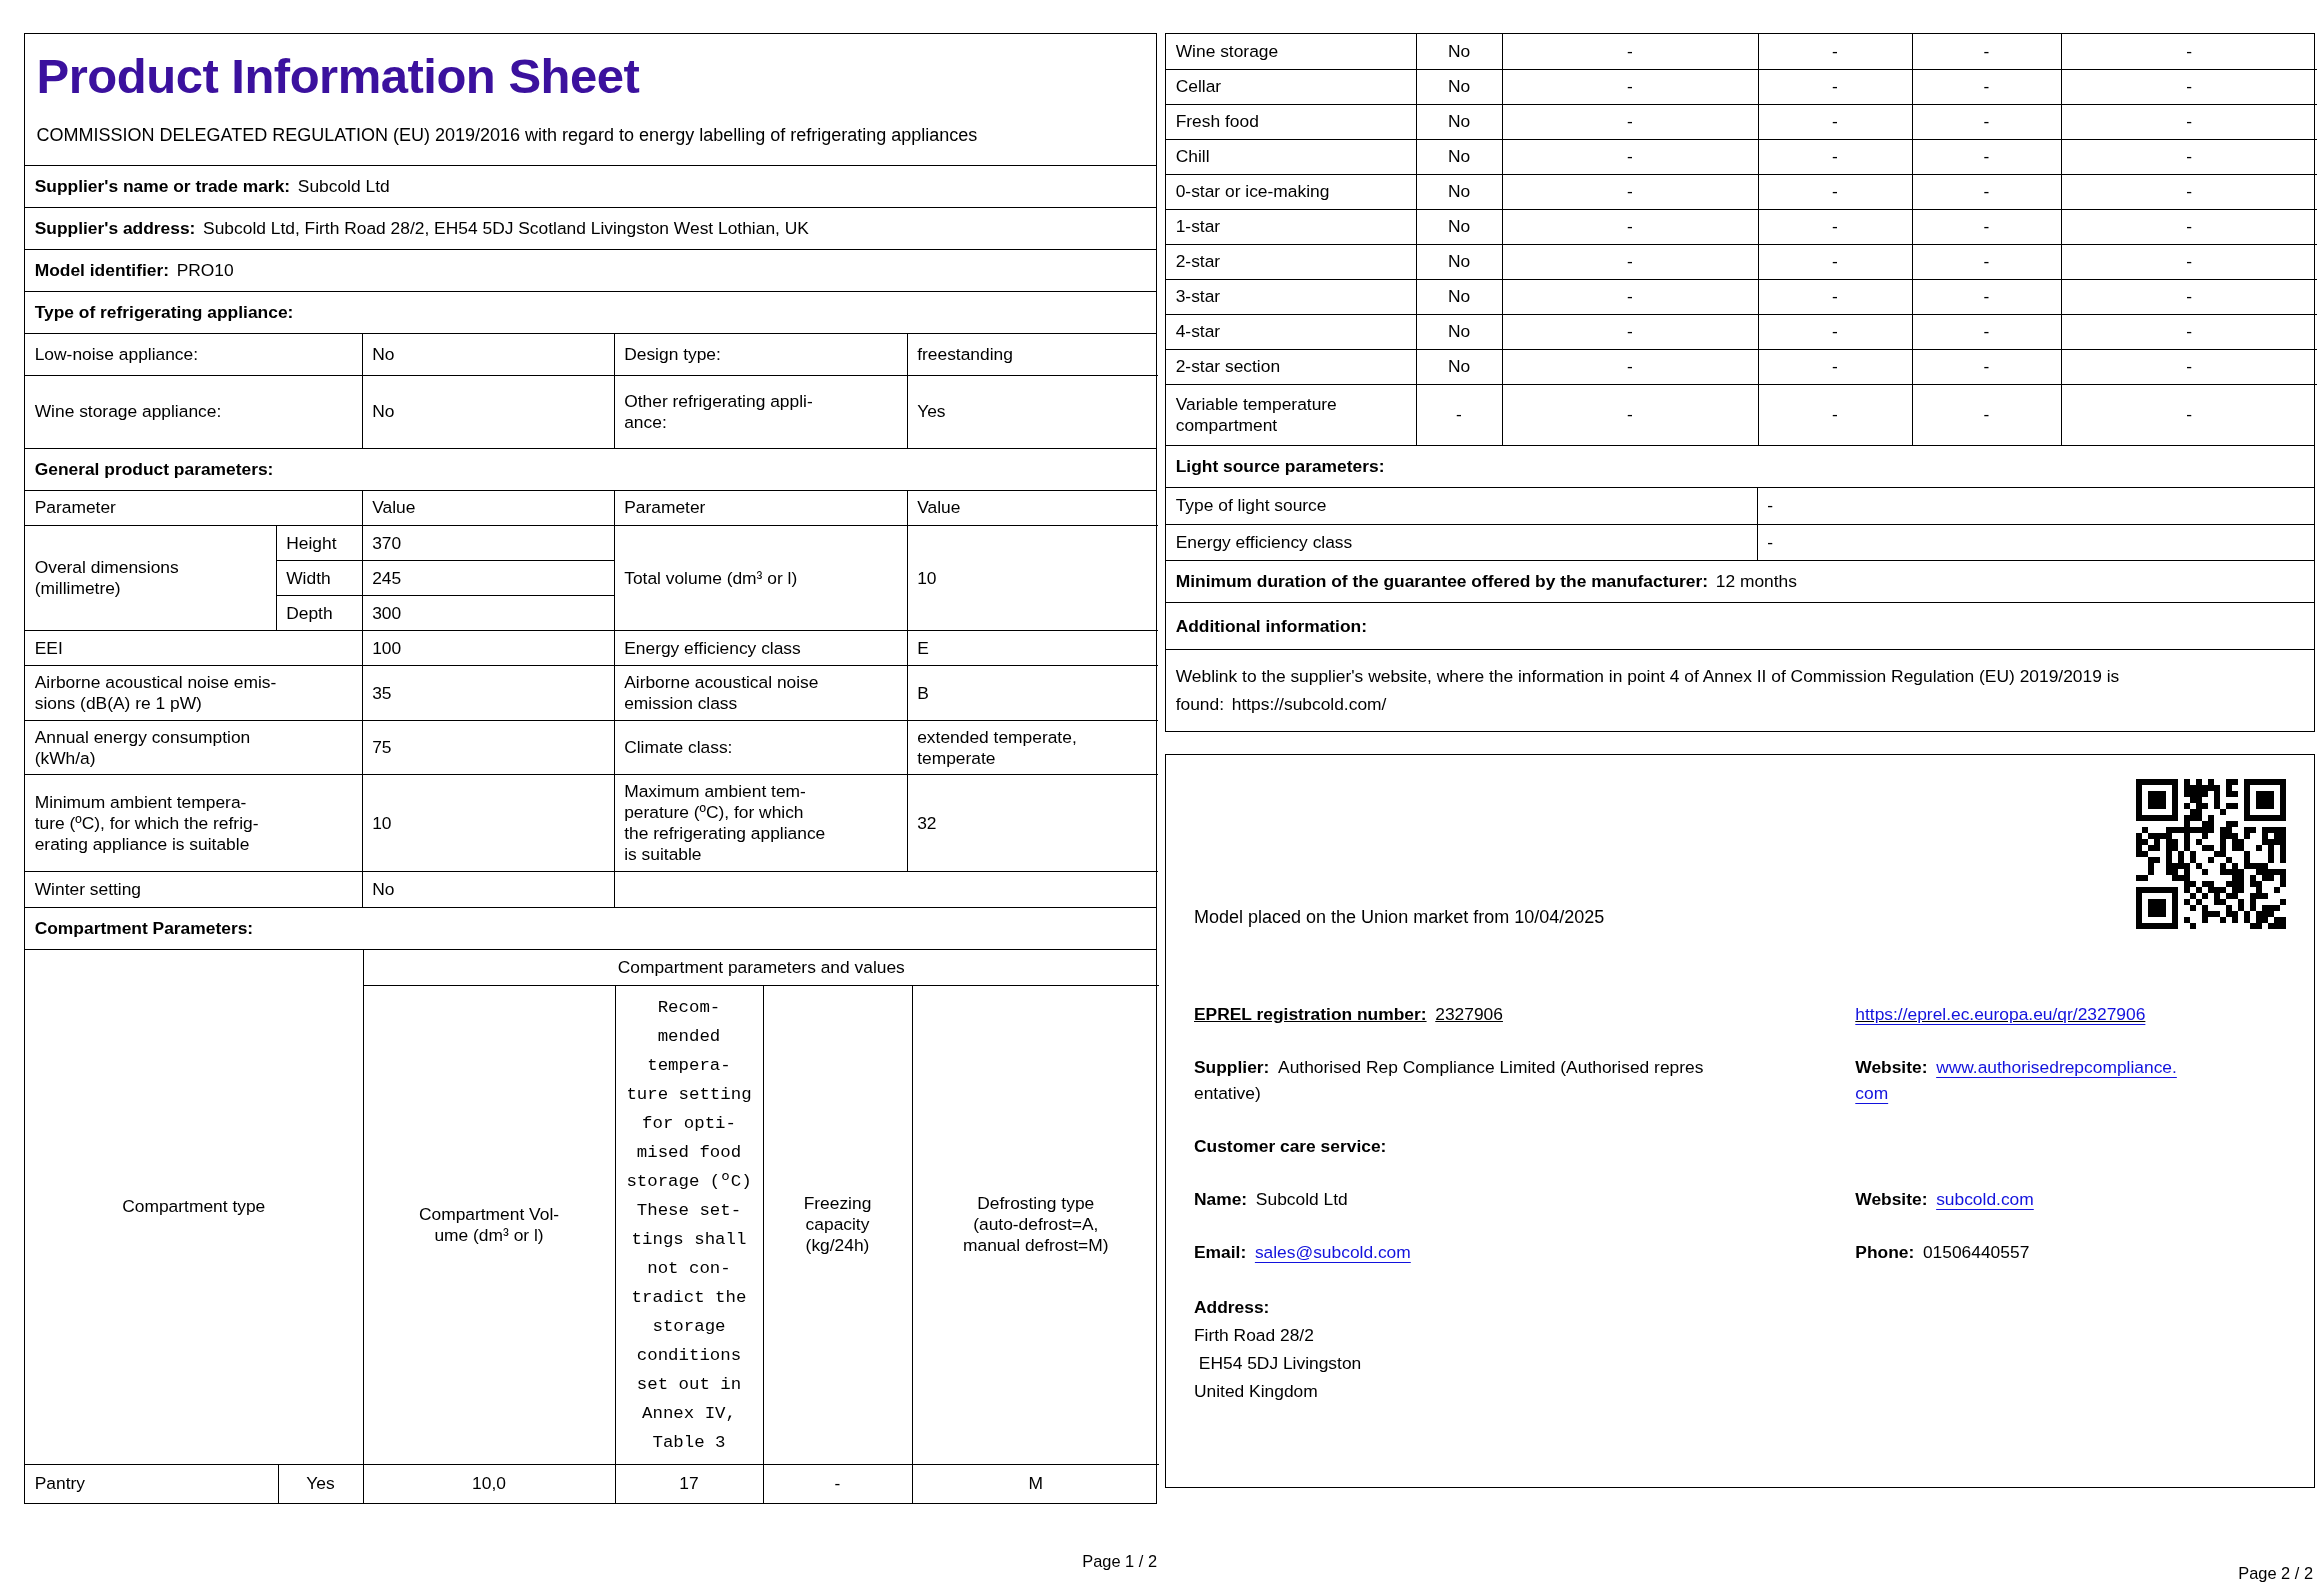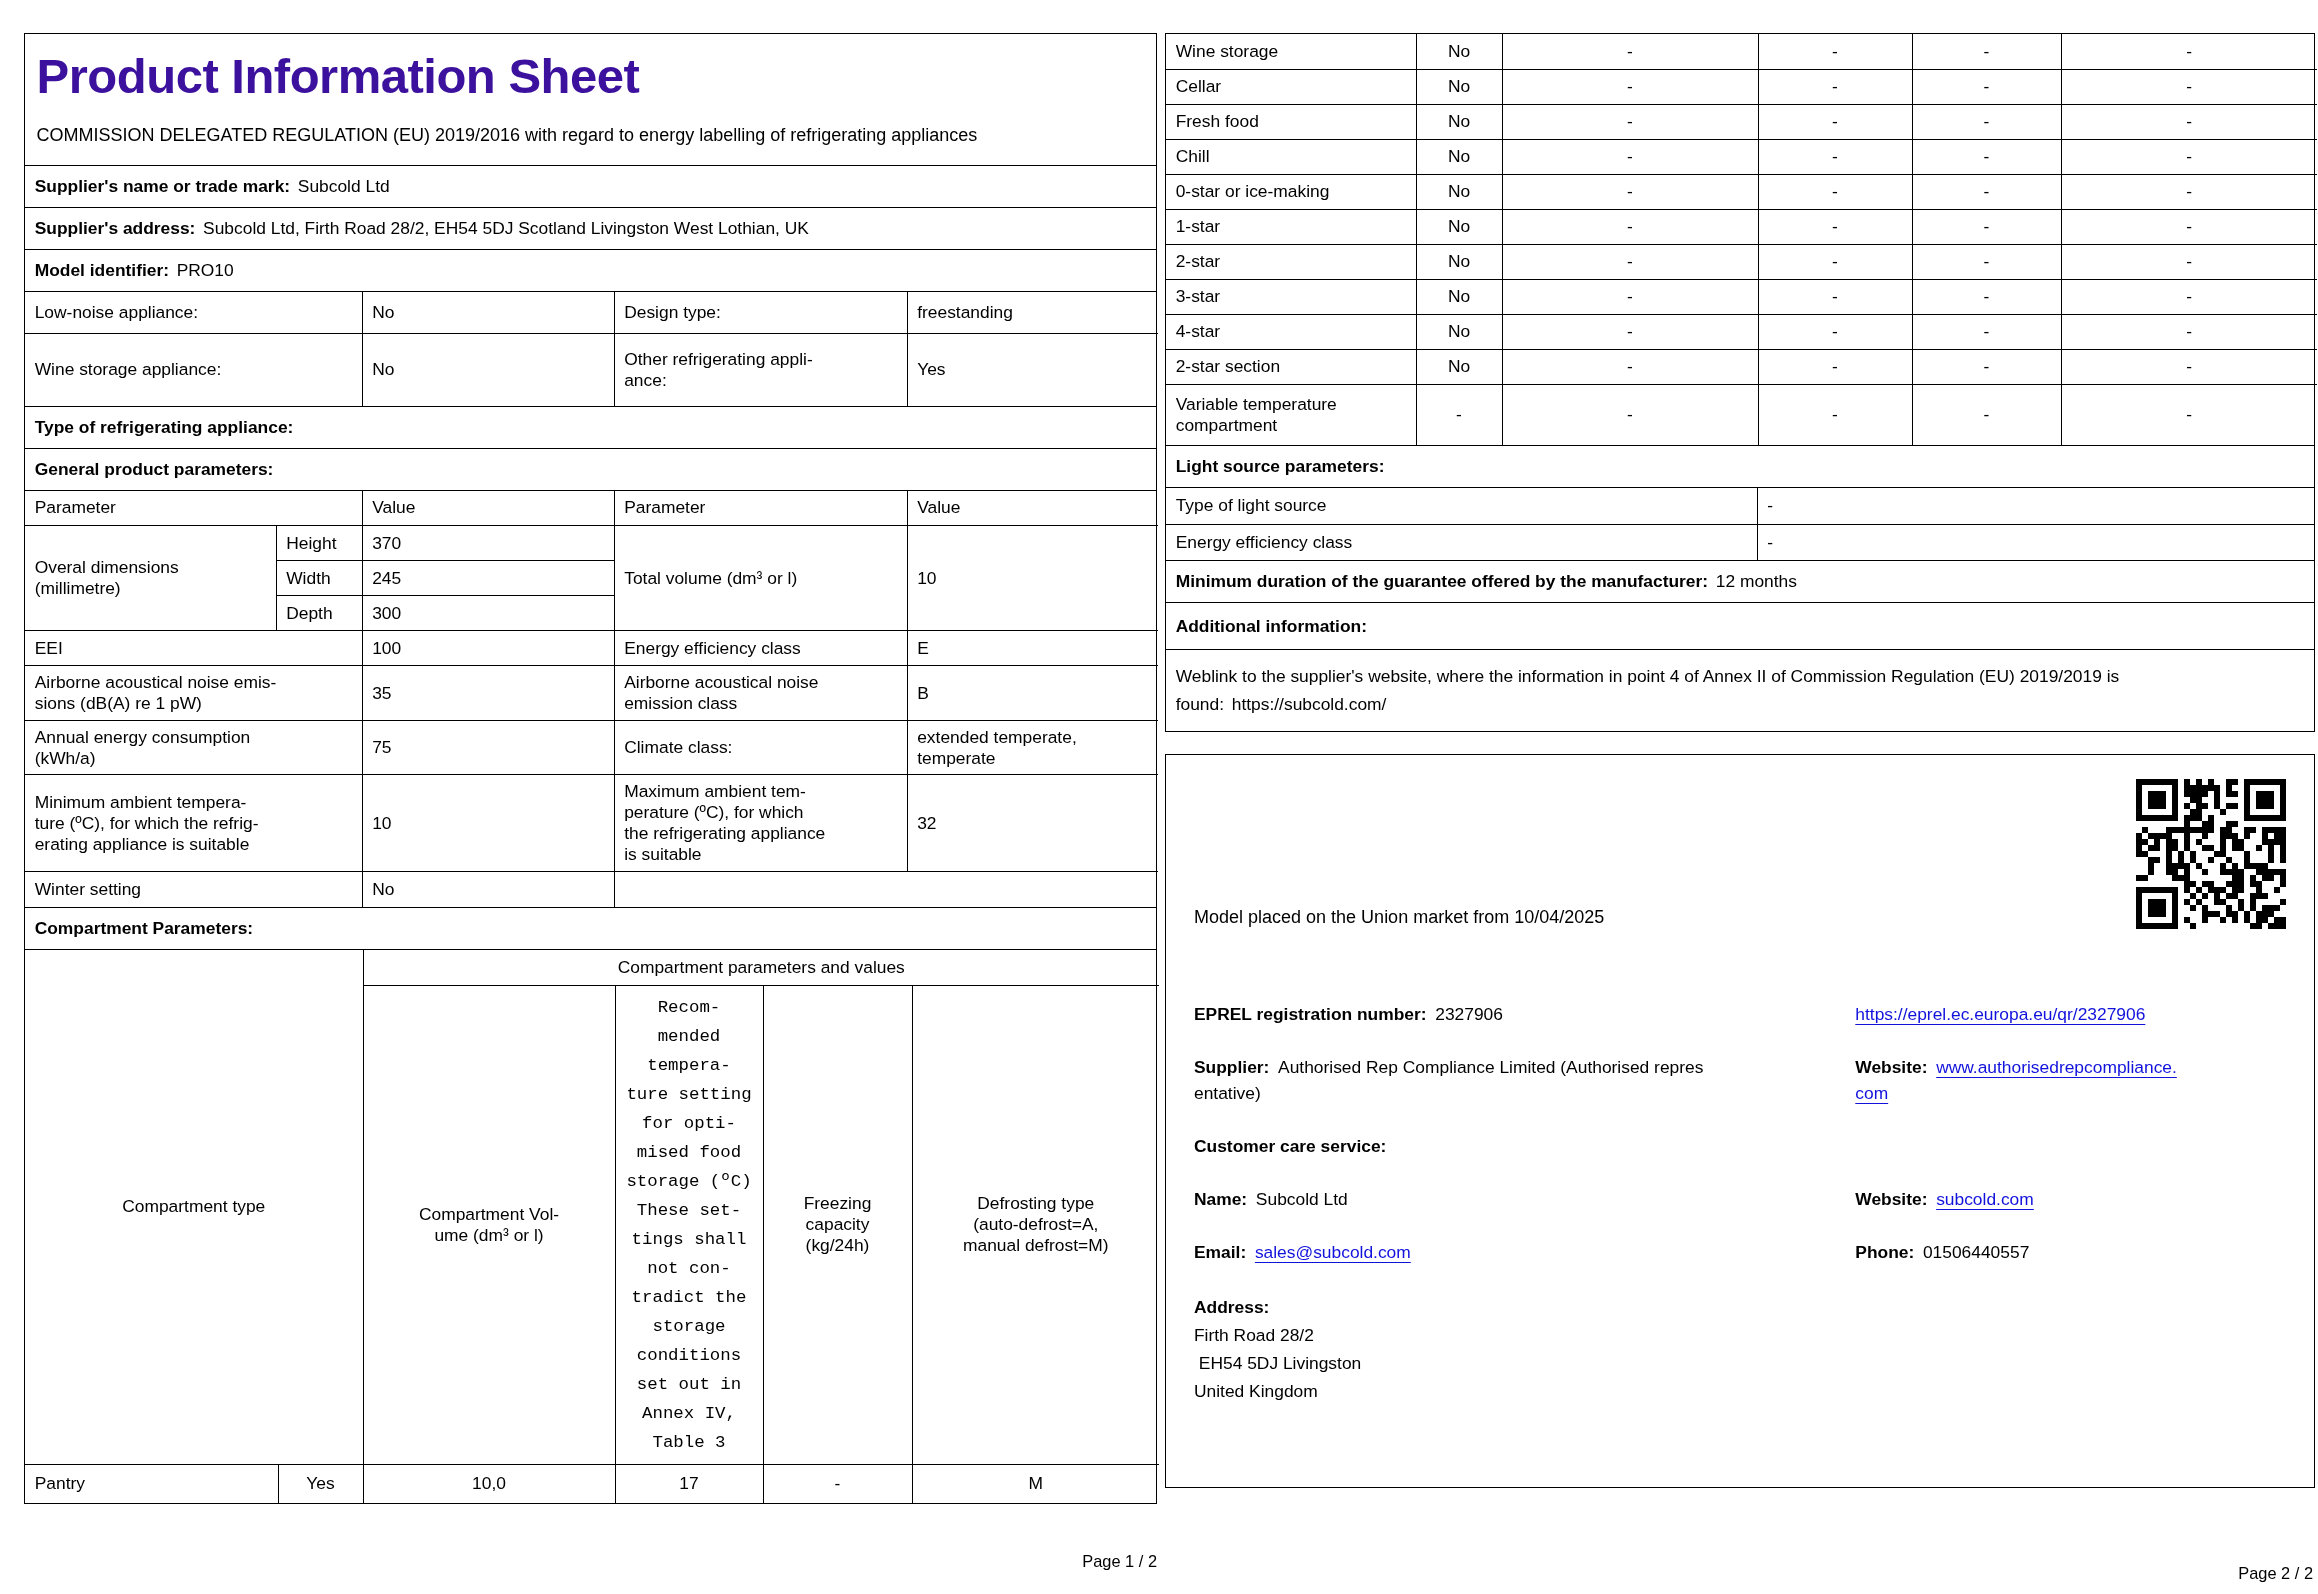--- a/index.html
+++ b/index.html
@@ -55,41 +55,43 @@
   .footer{position:absolute;font-size:16.4px;}
   #f1{left:24px;top:1552px;width:1133px;text-align:right;}
   #f2{left:1165px;top:1564px;width:1148px;text-align:right;}
 
   .marketbox{border:1.9px solid #000;margin-top:22px;min-height:734px;padding:26.6px 28px;background:#fff;position:relative;}
   .mb-top{display:flex;justify-content:space-between;align-items:flex-end;}
   .mb-model{font-size:18px;line-height:23px;padding-top:22px;}
   .mb-qr{flex:0 0 auto;margin-top:-2.9px;}
   .mb-rows{margin-top:72px;}
   .mb-row{display:grid;grid-template-columns:642px 1fr;column-gap:19.3px;margin-top:27px;font-size:17.4px;line-height:26px;}
-  .mb-row:first-child{margin-top:12px;}
+  .mb-row:first-child{margin-top:12px;text-decoration:underline;}
   .mb-cell .b{margin-right:8.7px;}
   .addrblock{margin-top:28px;font-size:17.4px;line-height:28px;}
 </style>
 </head>
 <body>
 
 <div class="canvas">
 
   <div class="page" id="page1">
 
     <div class="sec titlebox">
       <div class="title">Product Information Sheet</div>
       <div class="reg">COMMISSION DELEGATED REGULATION (EU) 2019/2016 with regard to energy labelling of refrigerating appliances</div>
     </div>
 
     <div class="sec kv"><span class="b">Supplier's name or trade mark:</span><span class="v">Subcold Ltd</span></div>
 
     <div class="sec kv"><span class="b">Supplier's address:</span><span class="v">Subcold Ltd, Firth Road 28/2, EH54 5DJ Scotland Livingston West Lothian, UK</span></div>
 
     <div class="sec kv"><span class="b">Model identifier:</span><span class="v">PRO10</span></div>
+
+    <div class="sec kv b">Type of refrigerating appliance:</div>
 
     <div class="sec">
       <table class="grid typeTable">
         <colgroup>
             <col style="width:337px">
             <col style="width:252px">
             <col style="width:293px">
             <col style="width:251px">
           </colgroup>
         <tbody>
@@ -102,22 +104,20 @@
         <tr>
           <td>Wine storage appliance:</td>
           <td>No</td>
           <td class="pre">Other refrigerating appli-
 ance:</td>
           <td>Yes</td>
         </tr>
       </tbody>
         </table>
     </div>
-
-    <div class="sec kv b">Type of refrigerating appliance:</div>
 
     <div class="sec kv b">General product parameters:</div>
 
     <div class="sec">
       <table class="grid genTable">
         <colgroup>
             <col style="width:251px">
             <col style="width:86px">
             <col style="width:252px">
             <col style="width:293px">

